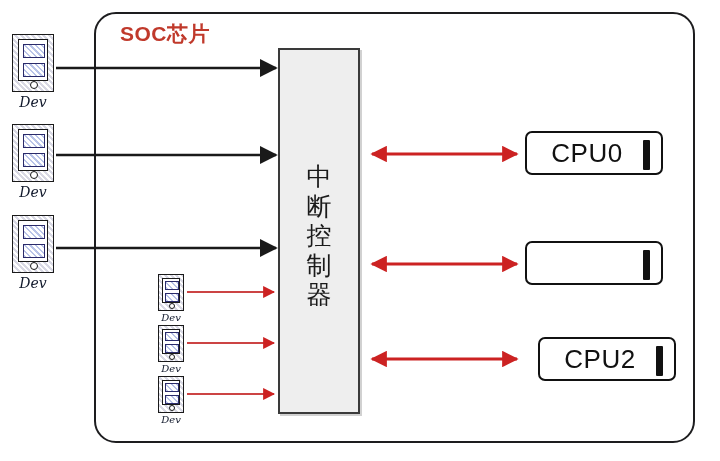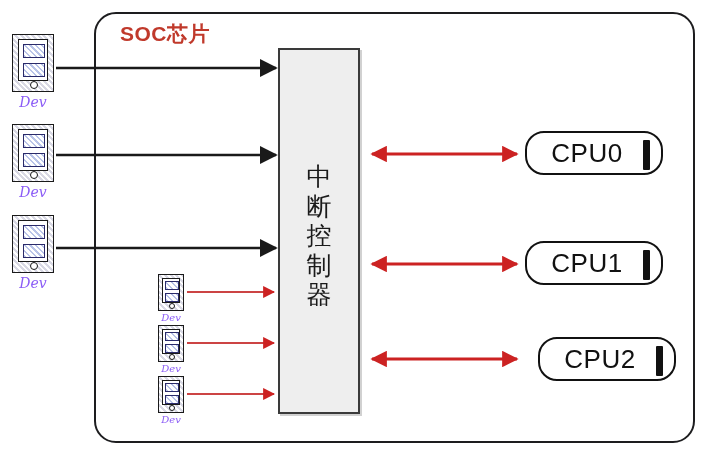--- a/index.html
+++ b/index.html
@@ -63,21 +63,21 @@
     font-family: "DejaVu Sans", "Liberation Sans", sans-serif;
   }
   .intc-label span { display: block; }
 
   
   .cpu-box {
     position: absolute;
     width: 138px;
     height: 44px;
     border: 2.5px solid #111111;
-    border-radius: 19px;
+    border-radius: 7px;
     background: #ffffff;
     box-sizing: border-box;
     display: flex;
     align-items: center;
     justify-content: center;
   }
   .cpu-text {
     font-size: 26px;
     color: #111111;
     letter-spacing: 0.5px;
@@ -126,21 +126,21 @@
     position: absolute;
     background: #ffffff;
     border: 1.5px solid #1a1a1a;
     border-radius: 50%;
     box-sizing: border-box;
   }
   .dev-label {
     position: absolute;
     width: 100%;
     text-align: center;
-    color: #8b5cf6;
+    color: #0f172a;
     font-family: "DejaVu Serif", "Liberation Serif", serif;
     font-style: italic;
   }
 
   
   .dev-lg .dev-icon { width: 42px; height: 58px; }
   .dev-lg .dev-inner { left: 5px; top: 4px; right: 5px; bottom: 10px; }
   .dev-lg .dev-screen { left: 10px; width: 22px; height: 14px; }
   .dev-lg .dev-screen.s1 { top: 9px; }
   .dev-lg .dev-screen.s2 { top: 28px; }
@@ -219,21 +219,20 @@
       <span>制</span>
       <span>器</span>
     </div>
   </div>
 
   <div class="cpu-box" id="cpu0">
     <span class="cpu-text">CPU0</span>
     <span class="cpu-bar"></span>
   </div>
   <div class="cpu-box" id="cpu1">
-    <span class="cpu-text">CPU1</span>
     <span class="cpu-bar"></span>
   </div>
   <div class="cpu-box" id="cpu2">
     <span class="cpu-text">CPU2</span>
     <span class="cpu-bar"></span>
   </div>
 
   <div class="dev dev-lg" id="dev1">
     <div class="dev-icon">
       <div class="dev-inner"></div>

